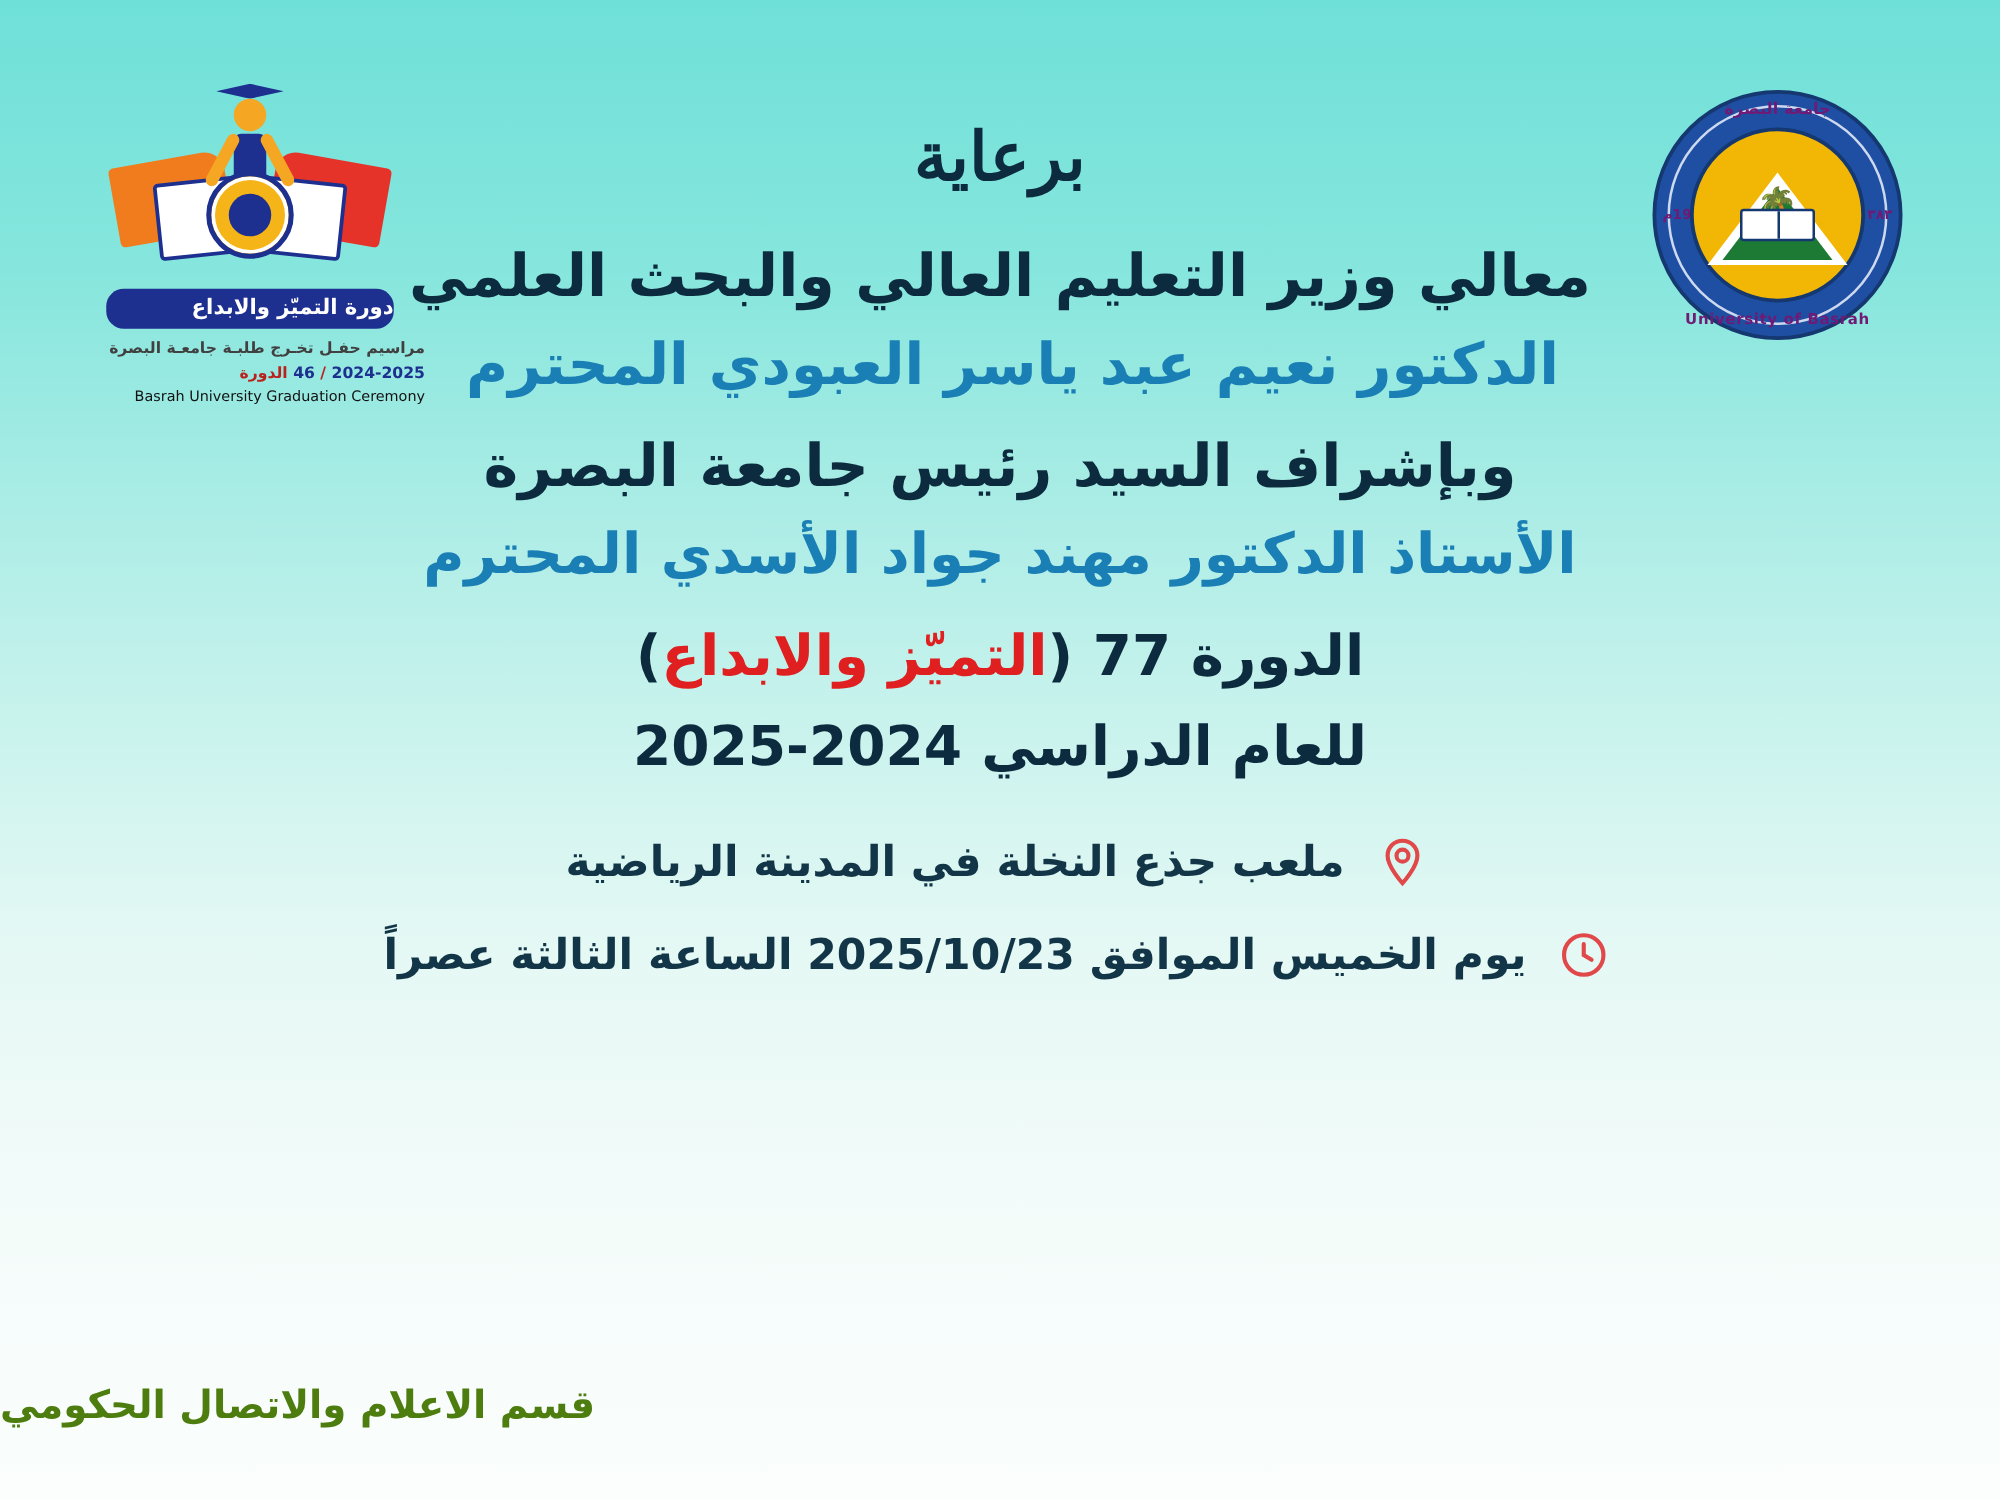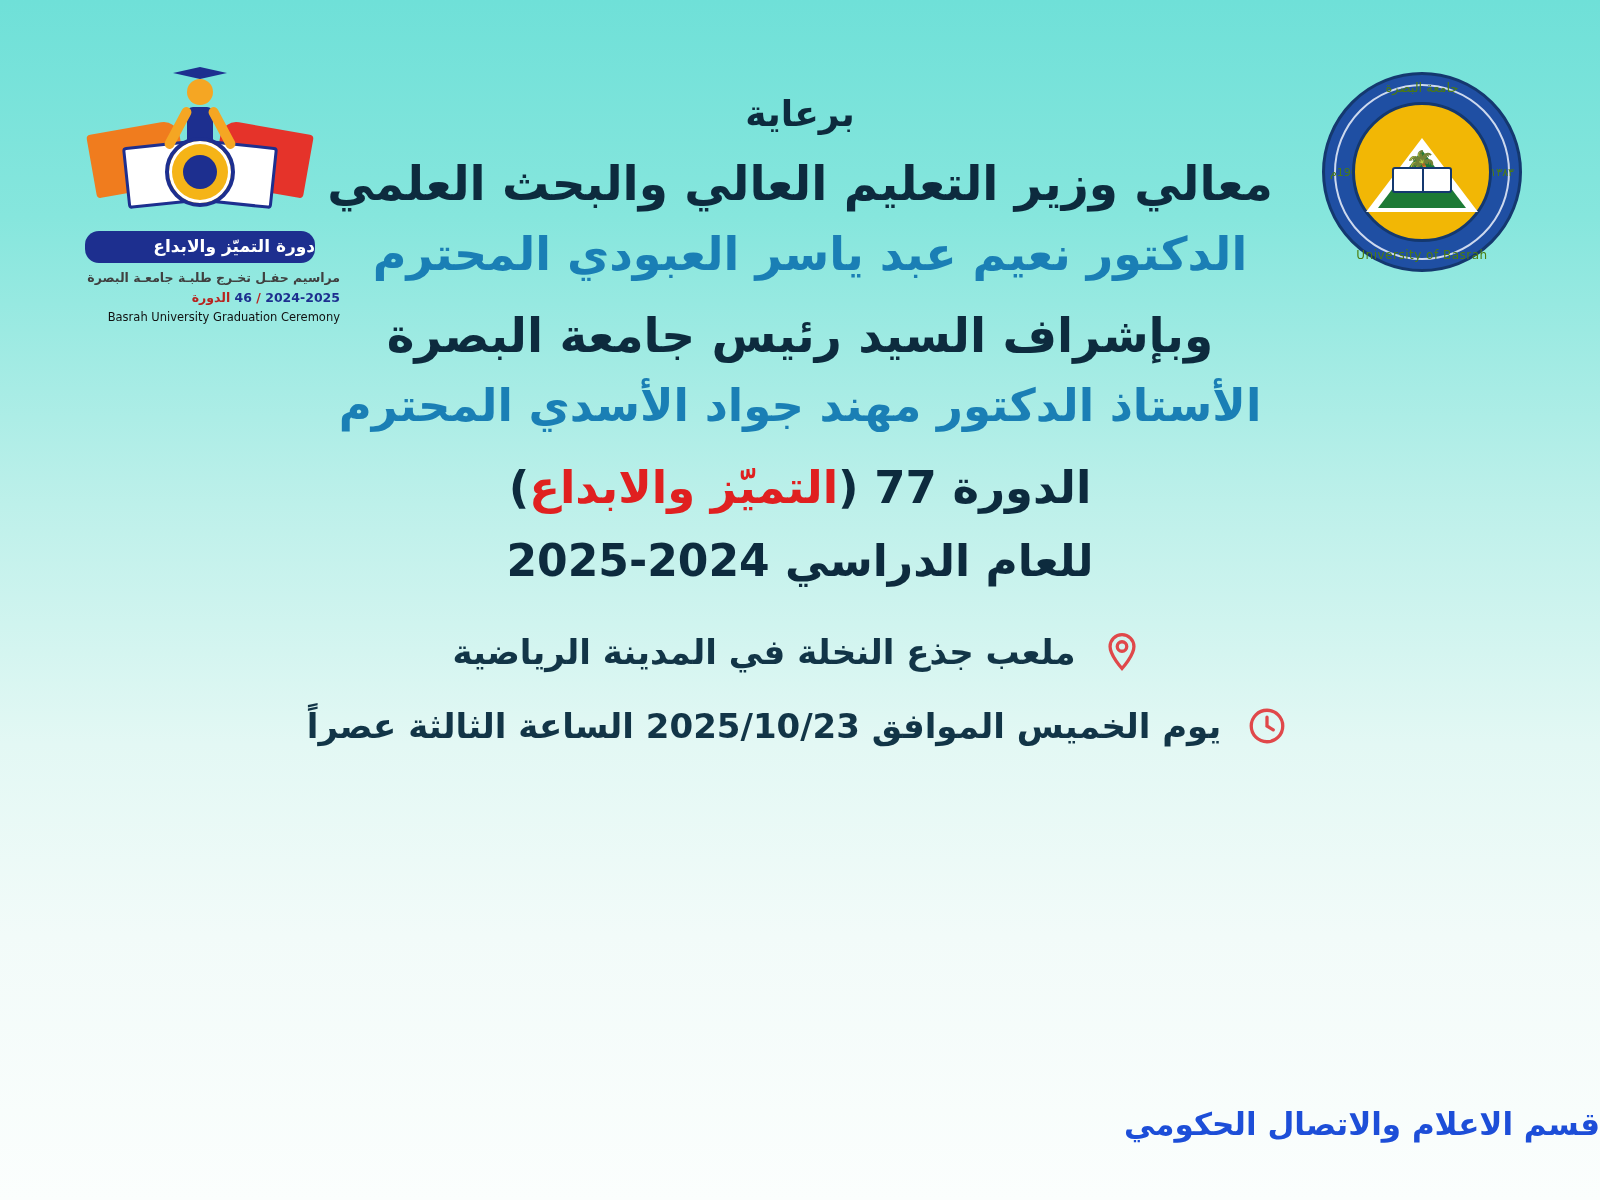--- a/index.html
+++ b/index.html
@@ -221,23 +221,23 @@
   }
   .us-book:after {
     content: "";
     position: absolute;
     left: 50%; top: 0; bottom: 0;
     width: 2px;
     background: #14386f;
   }
   .us-text-top, .us-text-bottom, .us-year, .us-side {
     position: absolute;
-    color: #4d7c0f;
+    color: #701a75;
     font-size: 13px;
-    font-weight: normal;
+    font-weight: bold;
     text-align: center;
     width: 100%;
   }
   .us-text-top { top: 8px; }
   .us-text-bottom { bottom: 10px; font-size: 12px; letter-spacing: 0.5px; }
   .us-year { left: 8px; top: 50%; transform: translateY(-50%); width: auto; font-size: 11px; }
   .us-side { right: 8px; top: 50%; transform: translateY(-50%); width: auto; font-size: 11px; }
 
   
   .content {
@@ -245,23 +245,24 @@
     left: 0; right: 0;
     top: 88px;
     text-align: center;
     direction: rtl;
   }
   .line {
     color: #0d2b3e;
     line-height: 1.42;
   }
   .l-barayah {
-    font-size: 36px;
-    font-weight: 700;
-    margin-bottom: 12px;
+    font-size: 54px;
+    font-weight: 700;
+    margin-bottom: 24px;
+    font-family: Liberation Serif, serif;
   }
   .l-minister {
     font-size: 47px;
     font-weight: 700;
     margin-bottom: 4px;
   }
   .l-minister-name {
     font-size: 46px;
     font-weight: 700;
     color: #1a7fb5;
@@ -321,24 +322,24 @@
     display: flex;
     align-items: center;
     justify-content: center;
     color: #e0484a;
   }
 
   .footer {
     position: absolute;
     left: 0; right: 0;
     bottom: 58px;
-    text-align: right;
+    text-align: left;
     font-size: 31px;
     font-weight: 600;
-    color: #1d4ed8;
+    color: #4d7c0f;
     direction: rtl;
   }
 </style>
 </head>
 <body>
 
 <div class="poster">
 
   <div class="ceremony-logo">
     <div class="cl-emblem">

